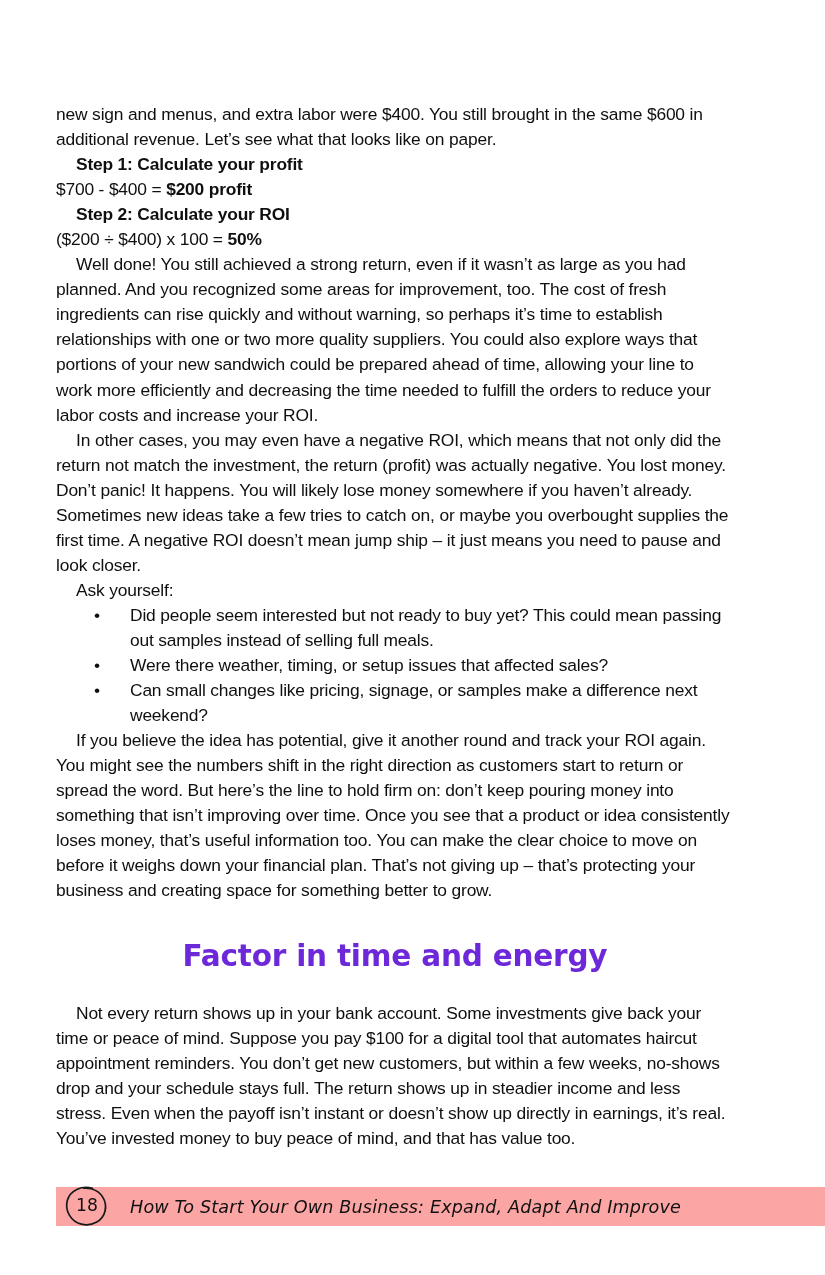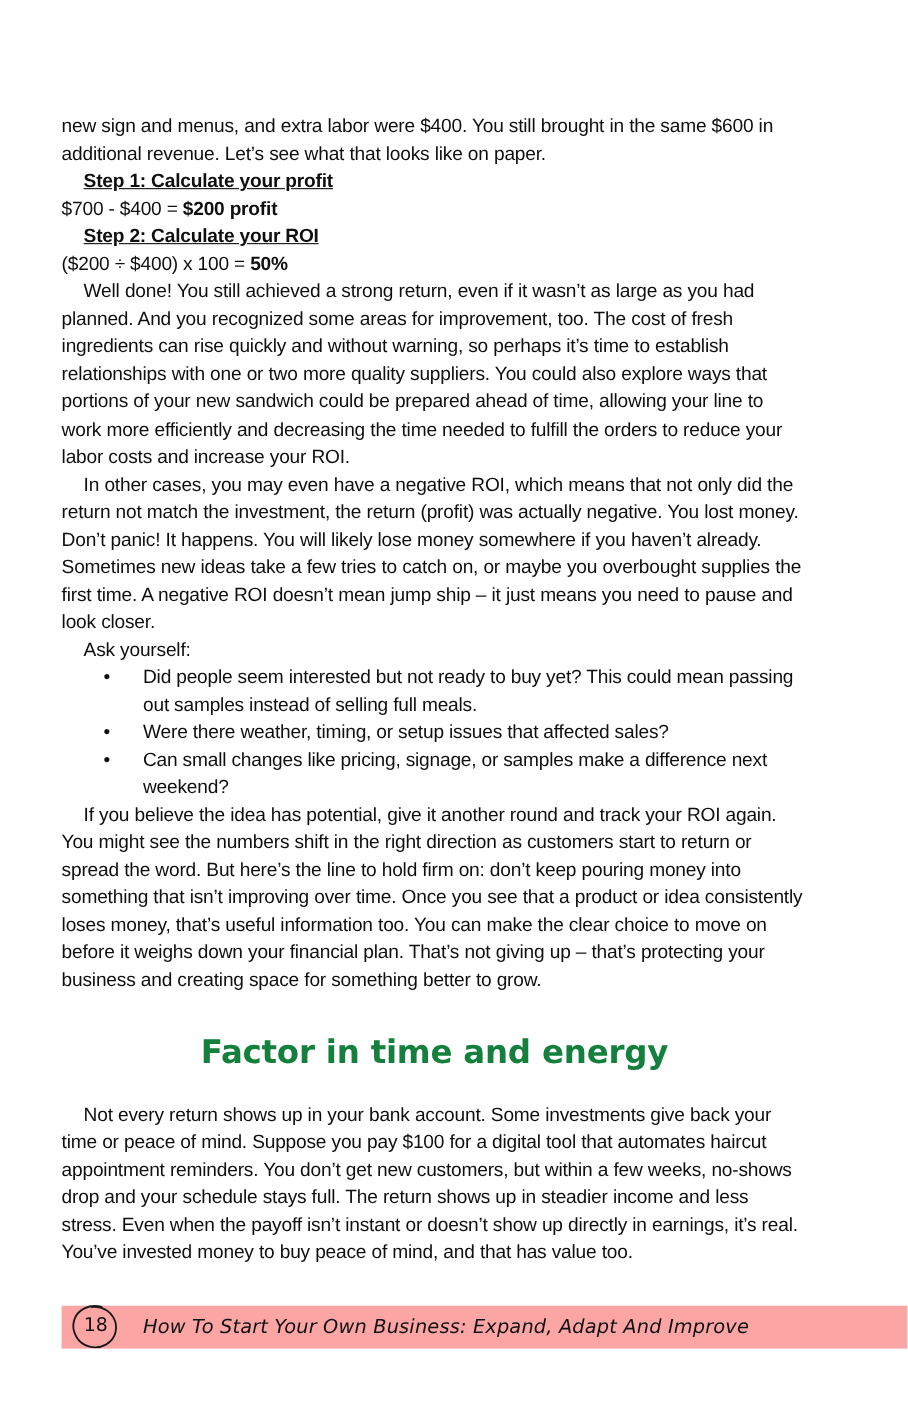--- a/index.html
+++ b/index.html
@@ -49,21 +49,20 @@
   }
 
   
   .step-line {
     margin: 0;
     font-size: 17.4px;
     line-height: 25.05px;
     letter-spacing: -0.18px;
     font-weight: bold;
     padding-left: 20px;
-    text-decoration: underline;
   }
   .calc-line {
     margin: 0;
     font-size: 17.4px;
     line-height: 25.05px;
     letter-spacing: -0.18px;
   }
   .calc-line b { font-weight: bold; }
 
   
@@ -88,21 +87,21 @@
   }
 
   
   h2.section-heading {
     margin: 0;
     font-size: 29.5px;
     line-height: 36px;
     font-weight: bold;
     text-align: center;
     letter-spacing: -0.2px;
-    color: #15803d;
+    color: #6d28d9;
     font-family: "DejaVu Sans", "Liberation Sans", sans-serif;
     font-stretch: normal;
   }
 
   
   .footer {
     position: absolute;
     left: 56px;
     top: 1163px;
     width: 769px;

